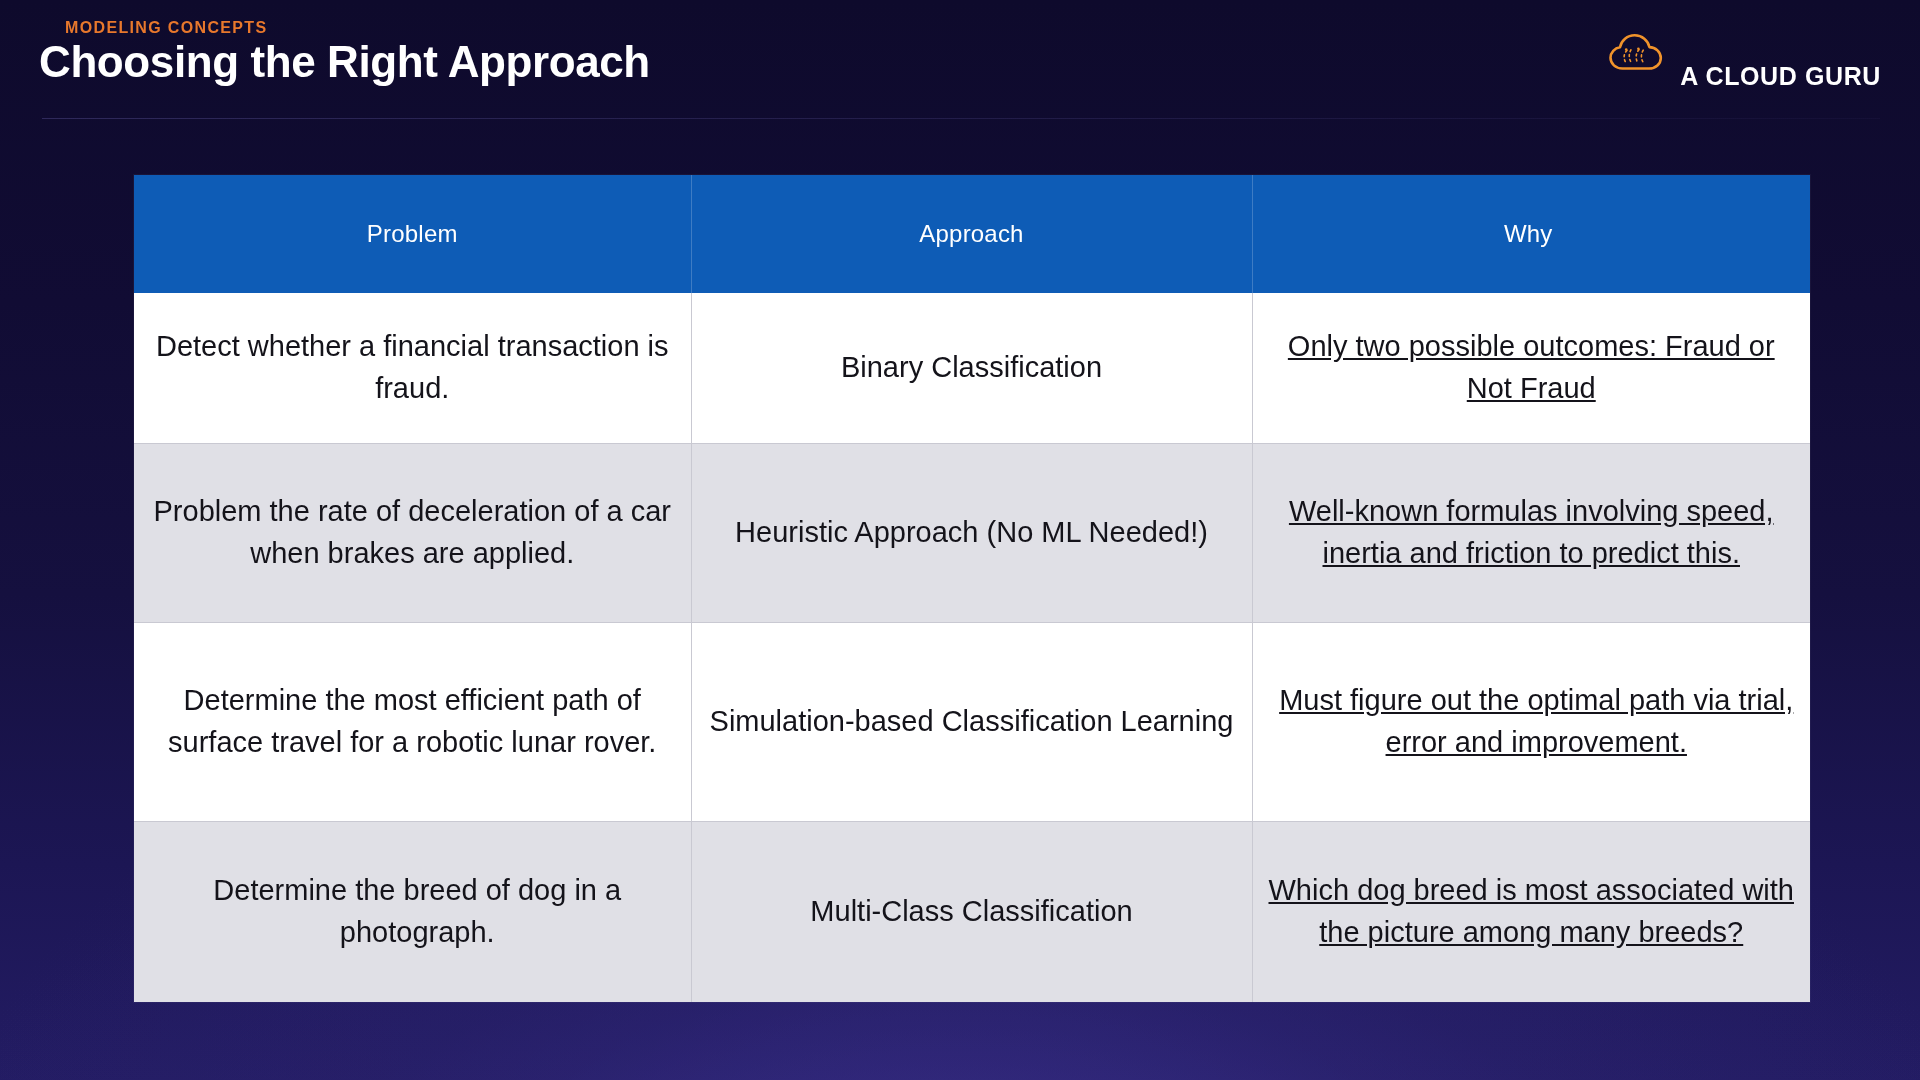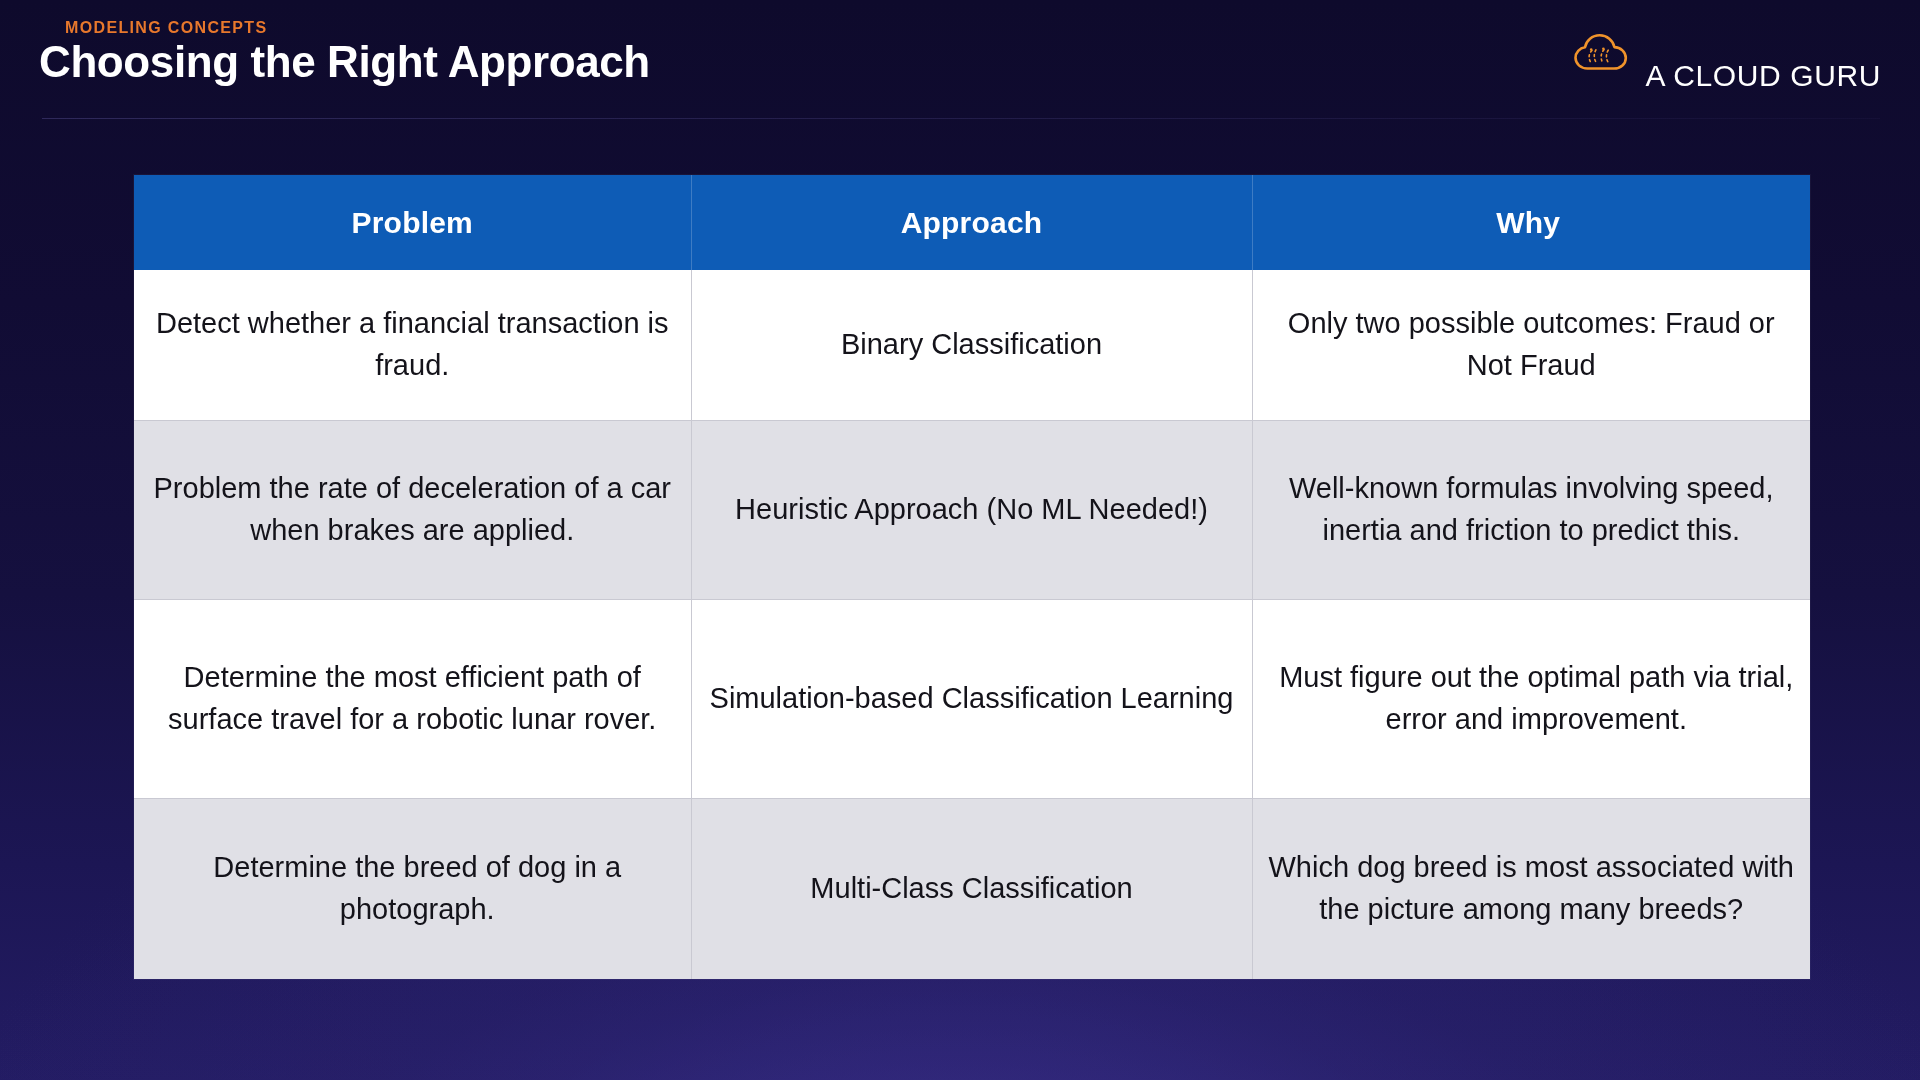--- a/index.html
+++ b/index.html
@@ -73,22 +73,22 @@
     position: absolute;
     right: 39px;
     top: 30px;
     display: flex;
     align-items: center;
     gap: 16px;
     height: 44px;
   }
   .brand-mark { width: 56px; height: 38px; display: block; }
   .brand-text {
-    font-size: 30px;
-    font-weight: normal;
+    font-size: 25px;
+    font-weight: bold;
     color: #ffffff;
     letter-spacing: 0.6px;
     line-height: 1;
     white-space: nowrap;
     margin-top: 48px;
   }
 
   
   .table-wrap {
     position: absolute;
@@ -102,42 +102,42 @@
     table-layout: fixed;
     box-shadow: 0 0 0 1px rgba(255,255,255,0.04);
   }
   table.matrix col.c1 { width: 557px; }
   table.matrix col.c2 { width: 561px; }
   table.matrix col.c3 { width: 558px; }
 
   thead th {
     background: #0e5cb6;
     color: #ffffff;
-    font-size: 30px;
-    font-weight: bold;
-    height: 95px;
+    font-size: 24px;
+    font-weight: normal;
+    height: 118px;
     padding: 0 14px;
     text-align: center;
     vertical-align: middle;
     border-right: 1px solid rgba(255,255,255,0.20);
     letter-spacing: 0.2px;
   }
   thead th:last-child { border-right: none; padding-left: 8px; }
 
   tbody td {
     font-size: 29px;
     color: #14131a;
     text-align: center;
     vertical-align: middle;
     line-height: 1.44;
     padding: 20px 10px;
     border-right: 1px solid #c9c9d2;
     border-bottom: 1px solid #c9c9d2;
   }
-  tbody td:last-child { border-right: none; }
+  tbody td:last-child { border-right: none; text-decoration: underline; }
   tbody tr:last-child td { border-bottom: none; }
   tbody tr.odd td  { background: #ffffff; }
   tbody tr.even td { background: #e0e0e6; }
 
   tbody tr.r1 td { height: 110px; }
   tbody tr.r2 td { height: 138px; }
   tbody tr.r3 td { height: 158px; }
   tbody tr.r4 td { height: 140px; }
 
   td.tight { padding-left: 12px; padding-right: 2px; }

